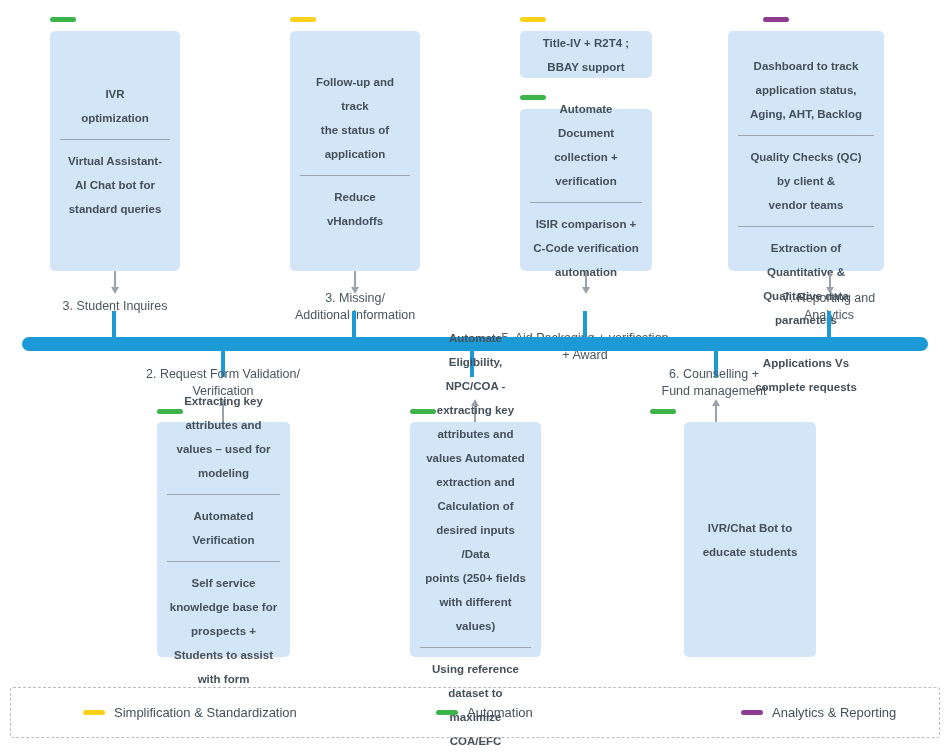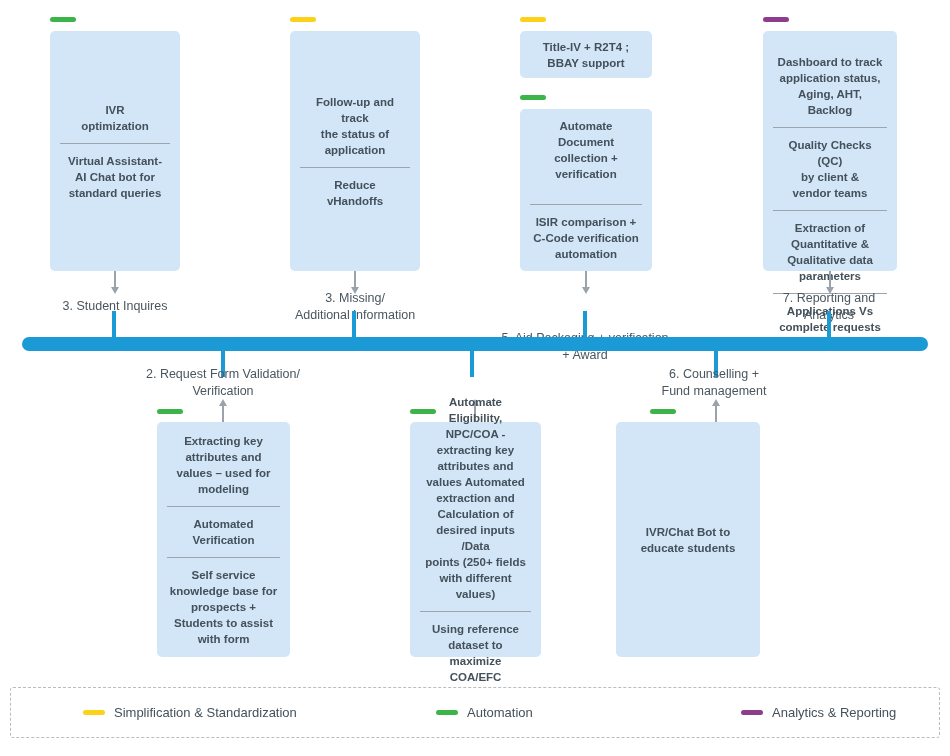--- a/index.html
+++ b/index.html
@@ -59,21 +59,21 @@
     flex-direction: column;
     justify-content: center;
   }
   .card.top-align {
     justify-content: flex-start;
     padding-top: 14px;
   }
   .card-section {
     text-align: center;
     font-size: 11.5px;
-    line-height: 16px;
+    line-height: 24px;
     font-weight: bold;
     color: #44505a;
     padding: 9px 2px;
     white-space: pre-line;
   }
   .card-section + .card-section {
     border-top: 1px solid #9aa5ad;
   }
 
   
@@ -169,30 +169,30 @@
 application</div>
     <div class="card-section">Reduce
 vHandoffs</div>
   </div>
 
   <div class="card" style="left:520px; top:31px; width:132px; height:47px;">
     <div class="card-section">Title-IV + R2T4 ;
 BBAY support</div>
   </div>
 
-  <div class="card" style="left:520px; top:109px; width:132px; height:162px;justify-content:space-between;">
+  <div class="card" style="left:520px; top:109px; width:132px; height:162px;">
     <div class="card-section">Automate Document
 collection +
 verification</div>
     <div class="card-section">ISIR comparison +
 C-Code verification
 automation</div>
   </div>
 
-  <div class="card top-align" style="left:763px; top:31px; width:134px; height:240px;">
+  <div class="card top-align" style="left:728px; top:31px; width:156px; height:240px;">
     <div class="card-section">Dashboard to track
 application status,
 Aging, AHT, Backlog</div>
     <div class="card-section">Quality Checks (QC)
 by client &amp;
 vendor teams</div>
     <div class="card-section">Extraction of
 Quantitative &amp;
 Qualitative data
 parameters</div>
@@ -273,21 +273,21 @@
 Calculation of
 desired inputs /Data
 points (250+ fields
 with different
 values)</div>
     <div class="card-section">Using reference
 dataset to maximize
 COA/EFC</div>
   </div>
 
-  <div class="card" style="left:616px; top:422px; width:144px; height:235px;">
+  <div class="card" style="left:684px; top:422px; width:132px; height:235px;">
     <div class="card-section">IVR/Chat Bot to
 educate students</div>
   </div>
 
   <div class="legend">
     <div class="legend-item" style="left:72px;">
       <span class="legend-swatch" style="background:#fdd117;"></span>
       <span class="legend-text">Simplification &amp; Standardization</span>
     </div>
     <div class="legend-item" style="left:425px;">

